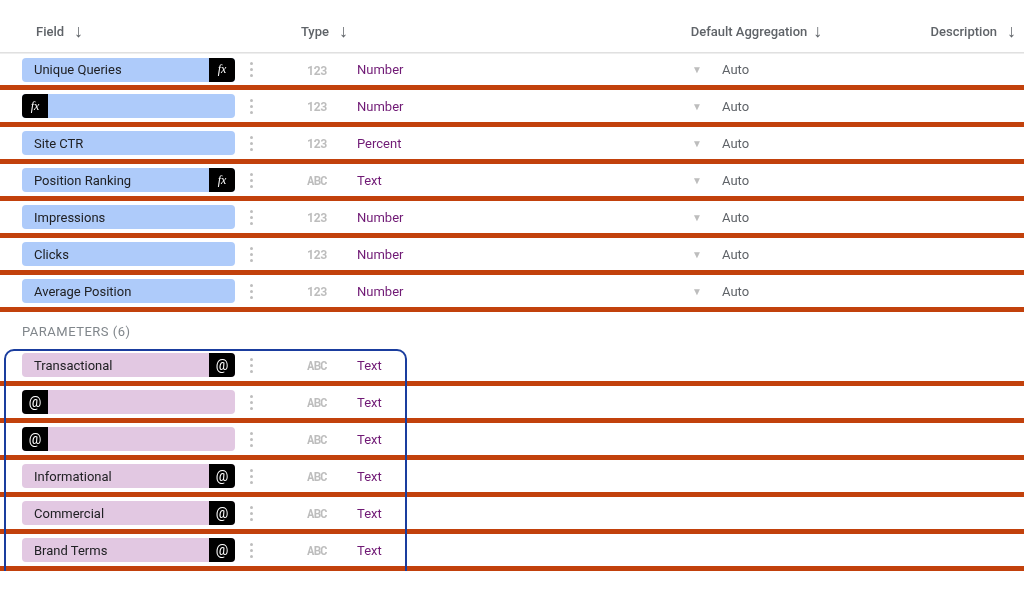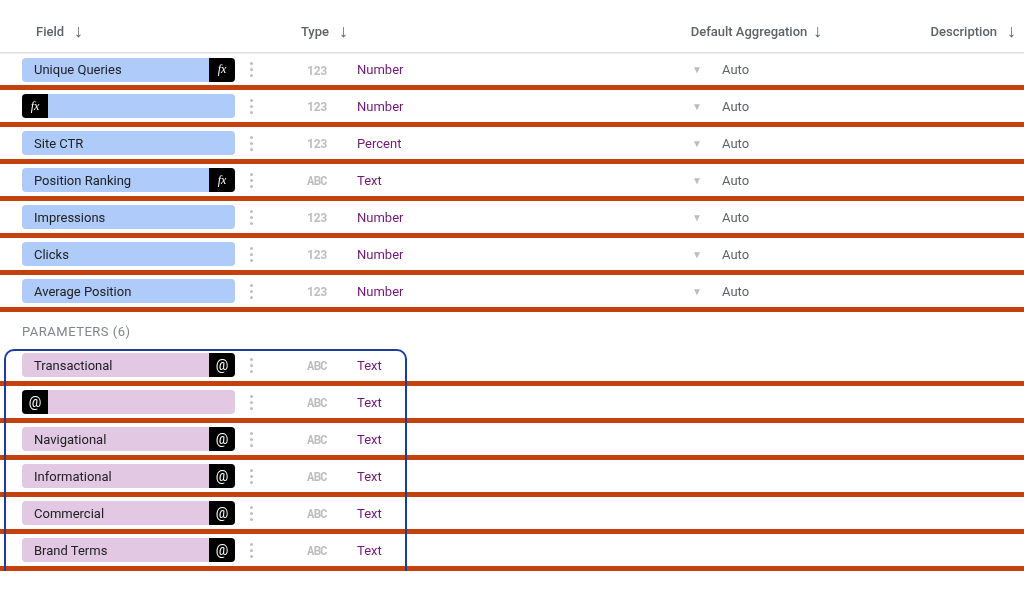--- a/index.html
+++ b/index.html
@@ -343,21 +343,20 @@
         </div>
         <div class="type-cell">
           <span class="type-icon">ABC</span>
           <span class="type-label">Text</span>
         </div>
         <div class="agg-cell"></div>
       </div>
       <div class="row">
         <div class="field-cell">
           <div class="chip parameter">
-            <span class="chip-label">Navigational</span>
             <span class="chip-badge at">@</span>
           </div>
           <div class="menu-dots">
             <span></span>
             <span></span>
             <span></span>
           </div>
         </div>
         <div class="type-cell">
           <span class="type-icon">ABC</span>

